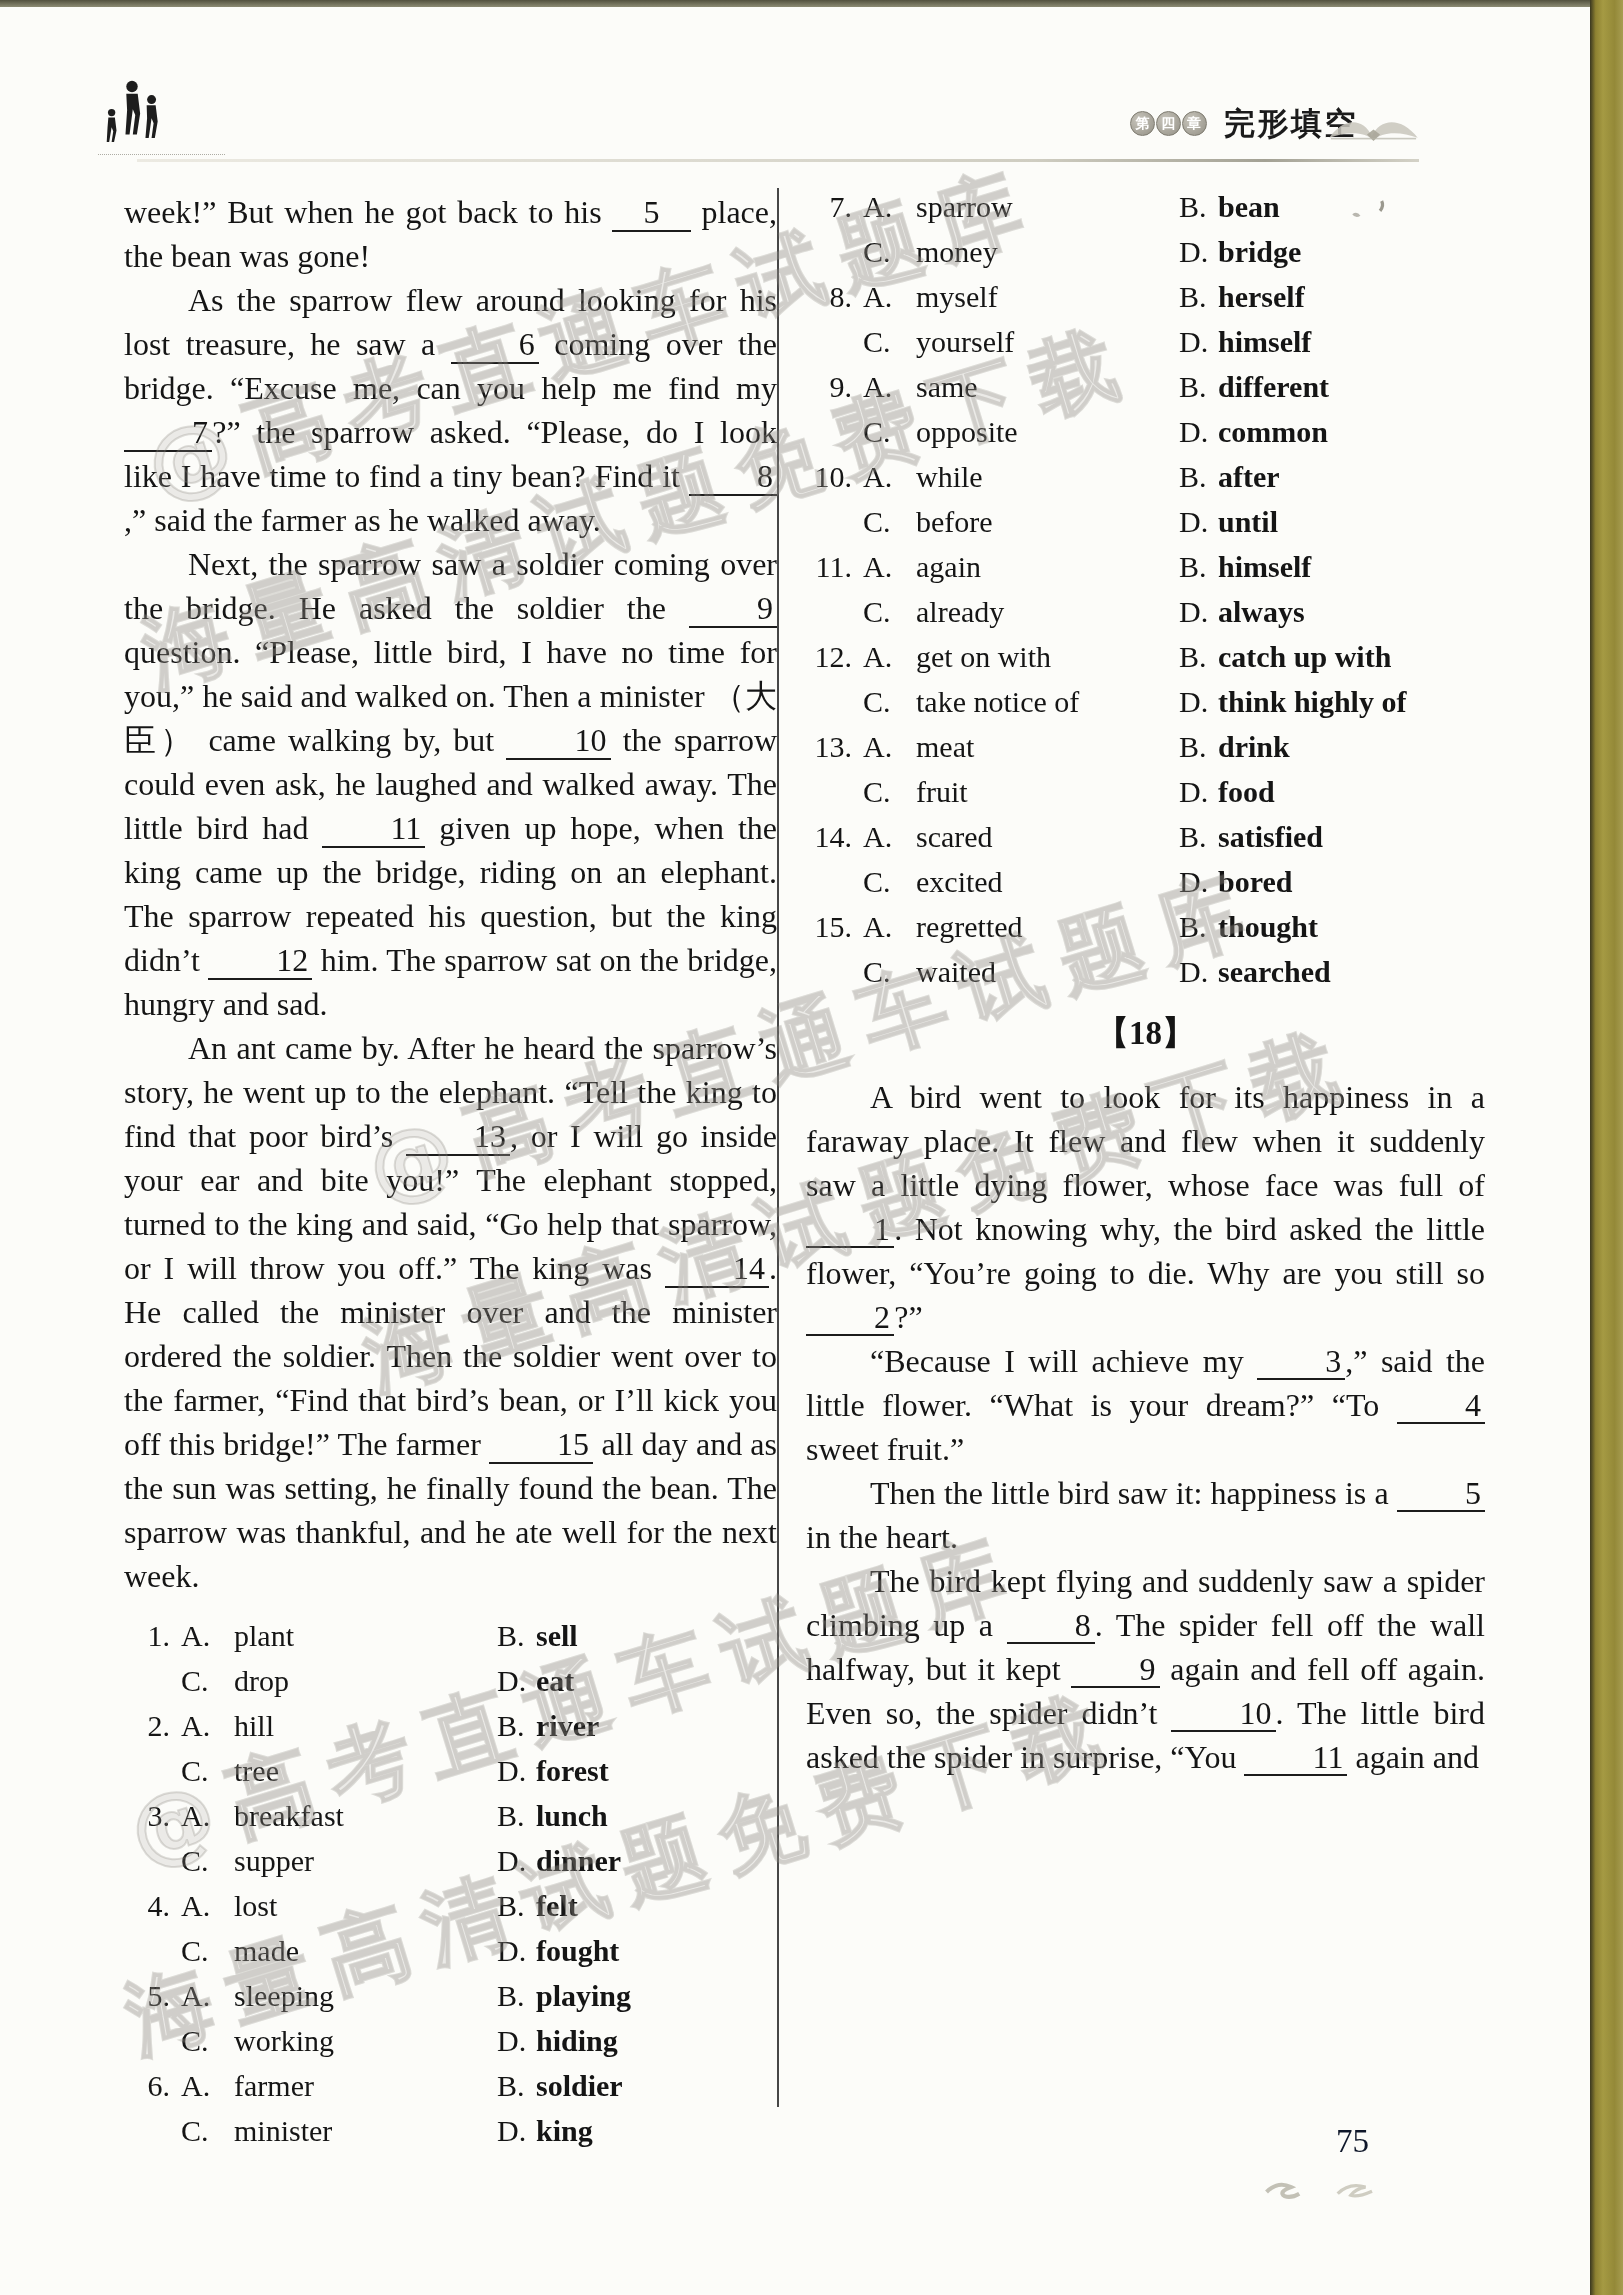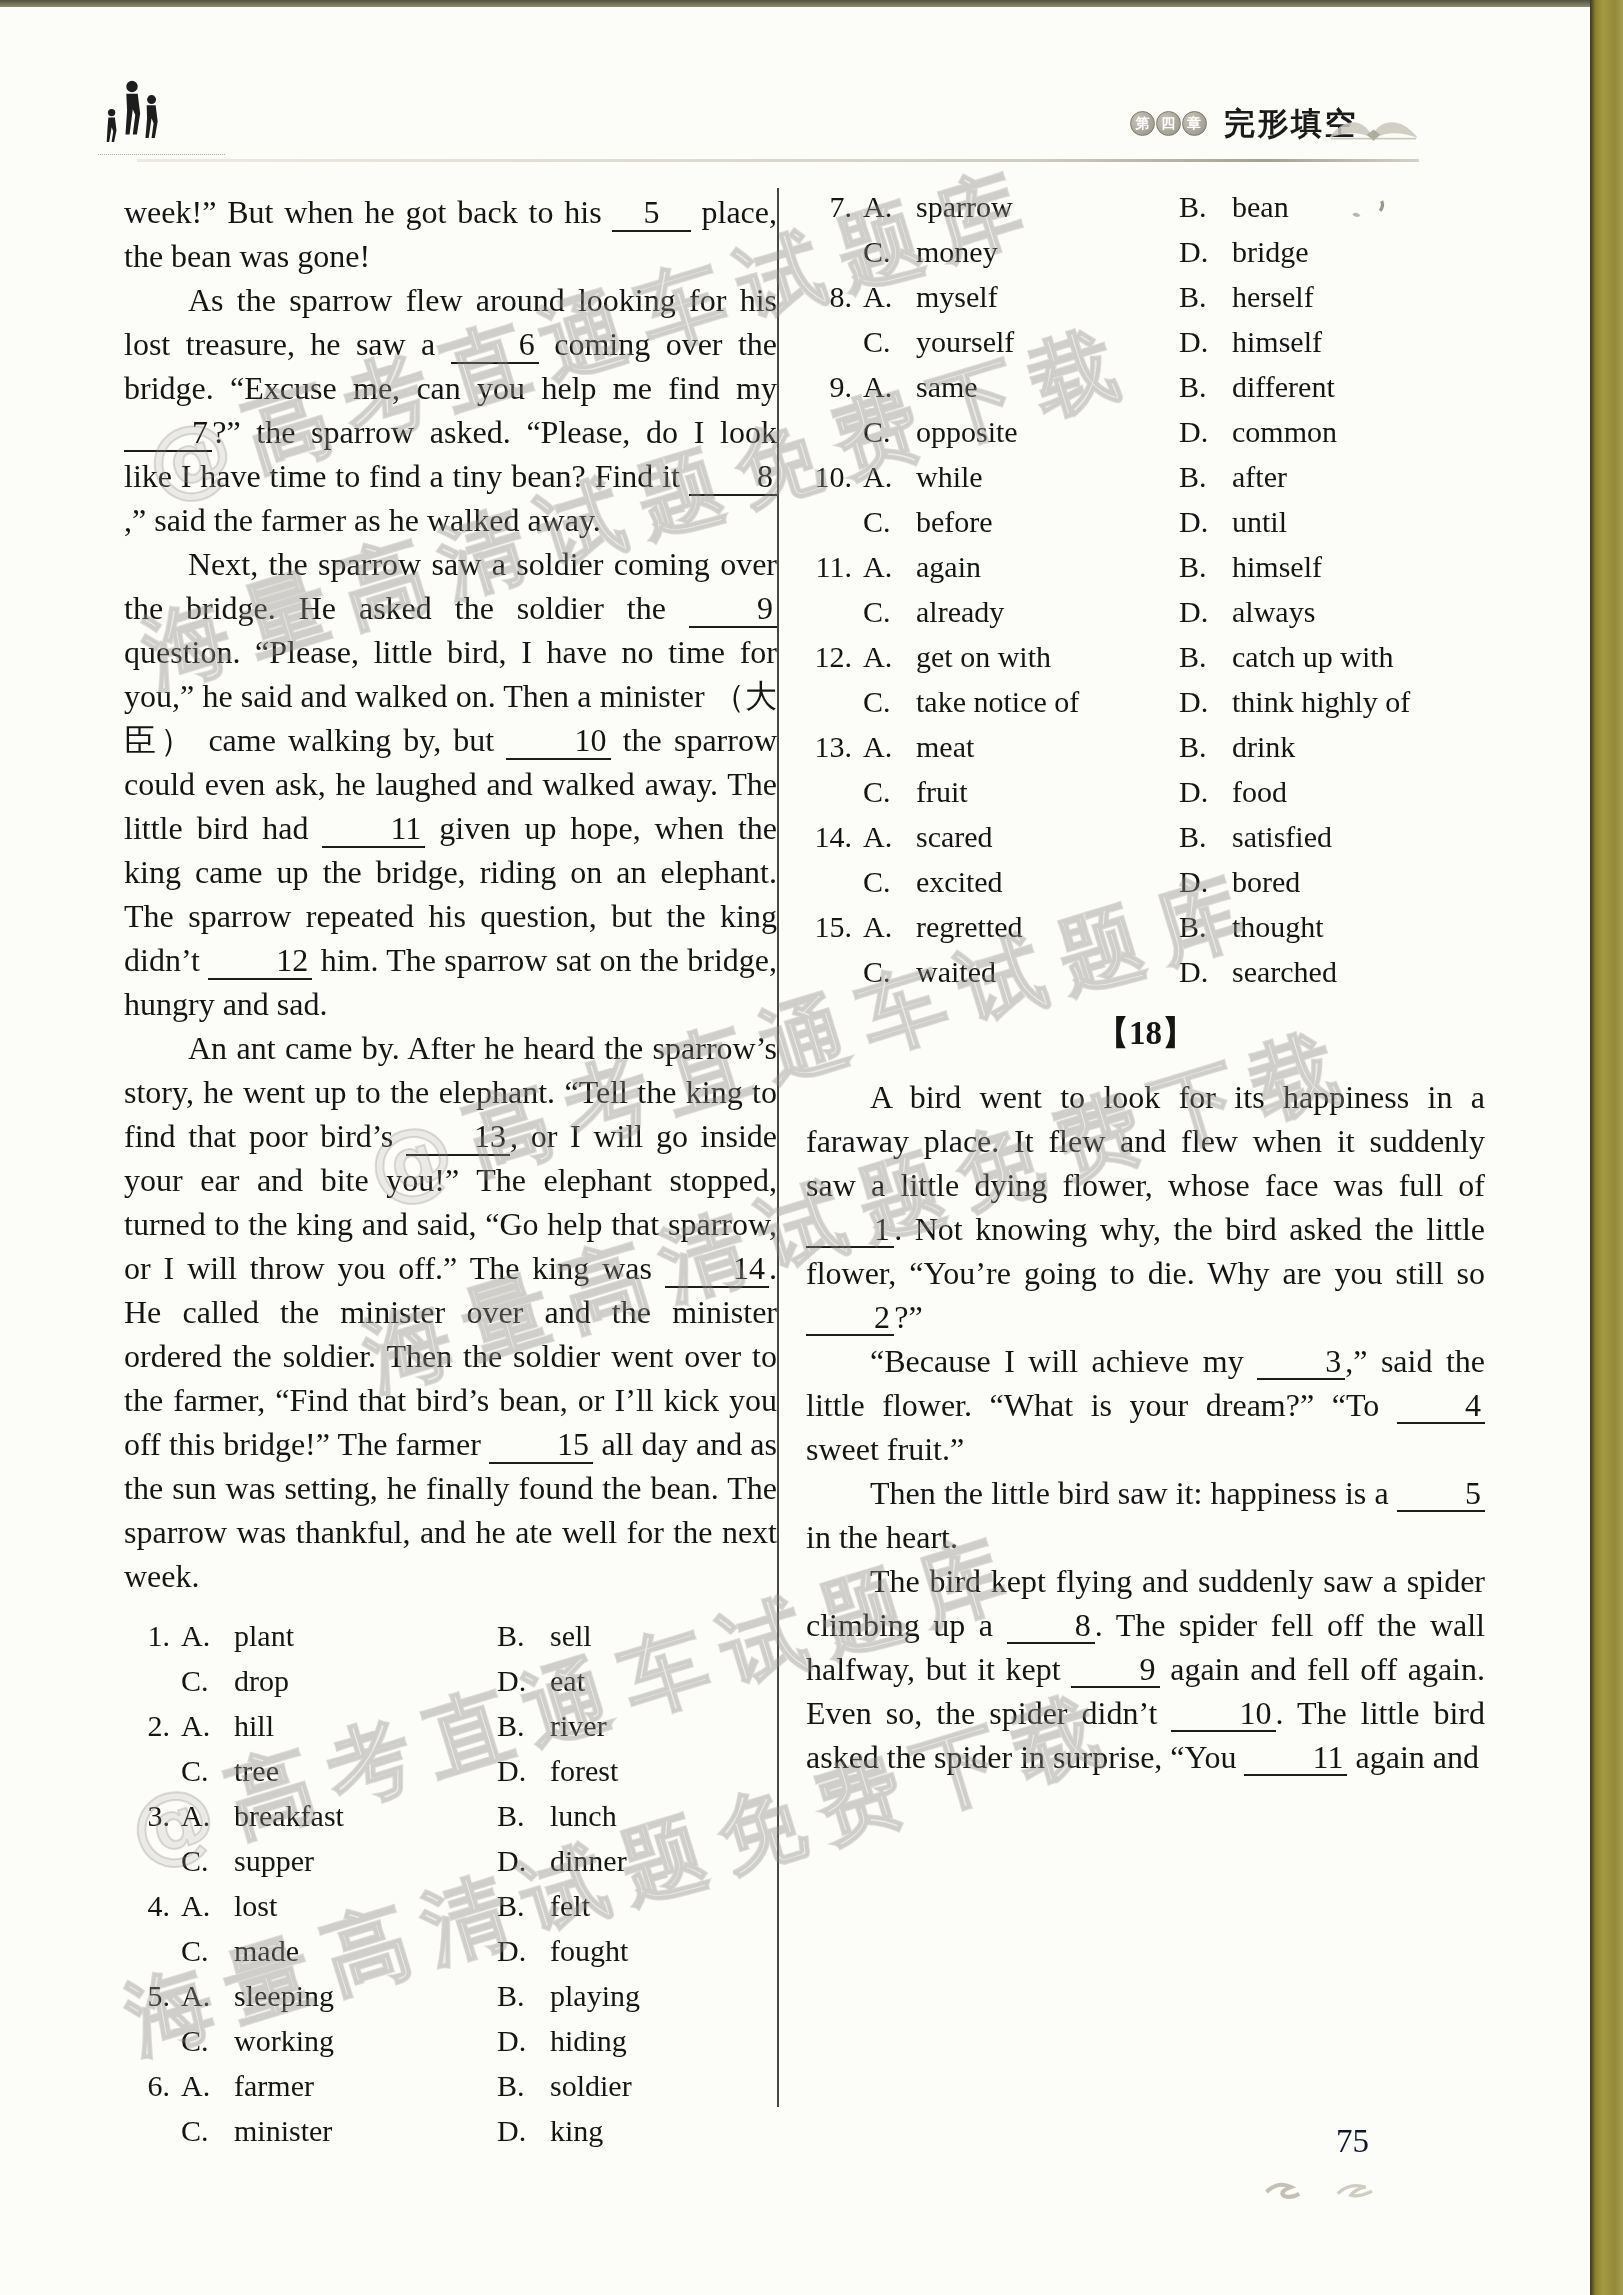--- a/index.html
+++ b/index.html
@@ -43,21 +43,21 @@
     border-bottom:2.5px solid #1c1c1c; text-align:center; line-height:1;
   }
 
   .q-block { margin-top:21px; }
   .q-row { position:relative; height:45px; font-size:30px; }
   .q-row span { position:absolute; top:0; white-space:nowrap; }
   .q-num   { left:0; width:46px; text-align:right; }
   .q-lab-a { left:57px; }
   .q-opt-a { left:110px; }
   .q-lab-b { left:373px; }
-  .q-opt-b { left:426px; }
+  .q-opt-b { left:412px;font-weight:bold; }
 
   .section-heading { margin-top:9.8px; height:47px; text-align:center;
     font-size:33px; font-weight:bold; line-height:47px; }
   .p2-wrap { margin-top:18px; }
 
   .page-number { position:absolute; left:1336px; top:2123px; font-size:33px; color:#0f172a; }
   .squiggle { position:absolute; left:1260px; top:2169px; }
   .pencil-mark { position:absolute; left:1349px; top:196px; }
 
   

